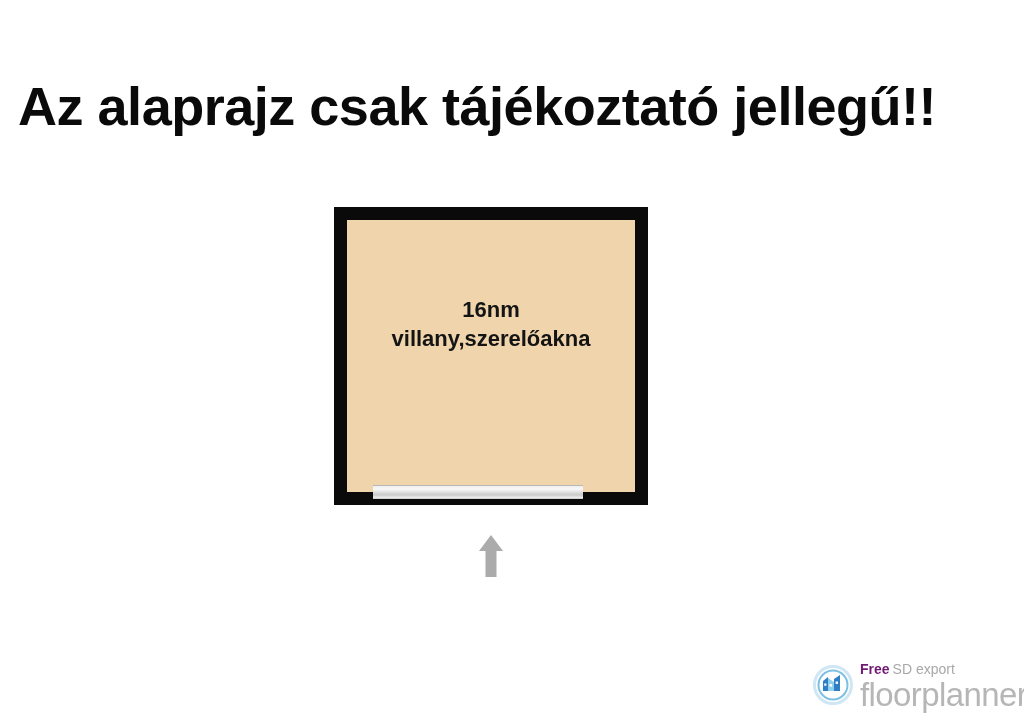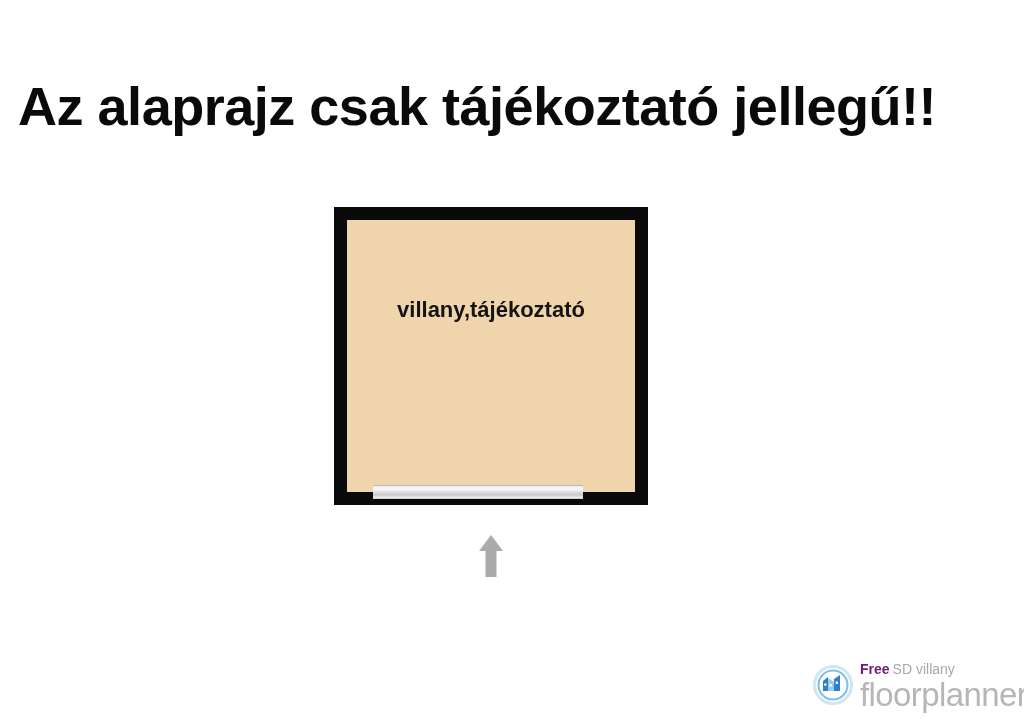--- a/index.html
+++ b/index.html
@@ -182,21 +182,22 @@
     <div class="title-text">Az alaprajz csak tájékoztató jellegű!!</div>
   </div>
 
   <div class="floorplan">
 
     <div class="room-walls">
       <div class="room-interior"></div>
       <div class="door-opening"></div>
 
       <div class="room-label">
-        <div class="room-name">villany,tájékoztató</div>
+        <div class="room-area">16nm</div>
+        <div class="room-name">villany,szerelőakna</div>
       </div>
     </div>
 
   </div>
 
   <div class="entry-arrow">
     <svg width="28" height="45" viewBox="0 0 28 45" xmlns="http://www.w3.org/2000/svg">
       <polygon points="14,2 26,18 19.5,18 19.5,44 8.5,44 8.5,18 2,18" fill="#ababab"></polygon>
     </svg>
   </div>
@@ -213,20 +214,20 @@
           <polygon points="22,27 22,15 28,11 28,27" fill="#2f7fc4"></polygon>
           <rect x="17.5" y="20" width="2.6" height="2.6" fill="#ffffff"></rect>
           <rect x="23.6" y="17.5" width="2.4" height="2.4" fill="#ffffff"></rect>
           <rect x="12.2" y="19.5" width="2.2" height="2.2" fill="#ffffff"></rect>
         </g>
       </svg>
     </div>
 
     <div class="wm-textblock">
       <div class="wm-tagline">
-        <span class="wm-free">Free</span><span class="wm-sd">SD villany</span>
+        <span class="wm-free">Free</span><span class="wm-sd">SD export</span>
       </div>
       <div class="wm-brand">floorplanner</div>
     </div>
 
   </div>
 
 </div>
 
 </body></html>

